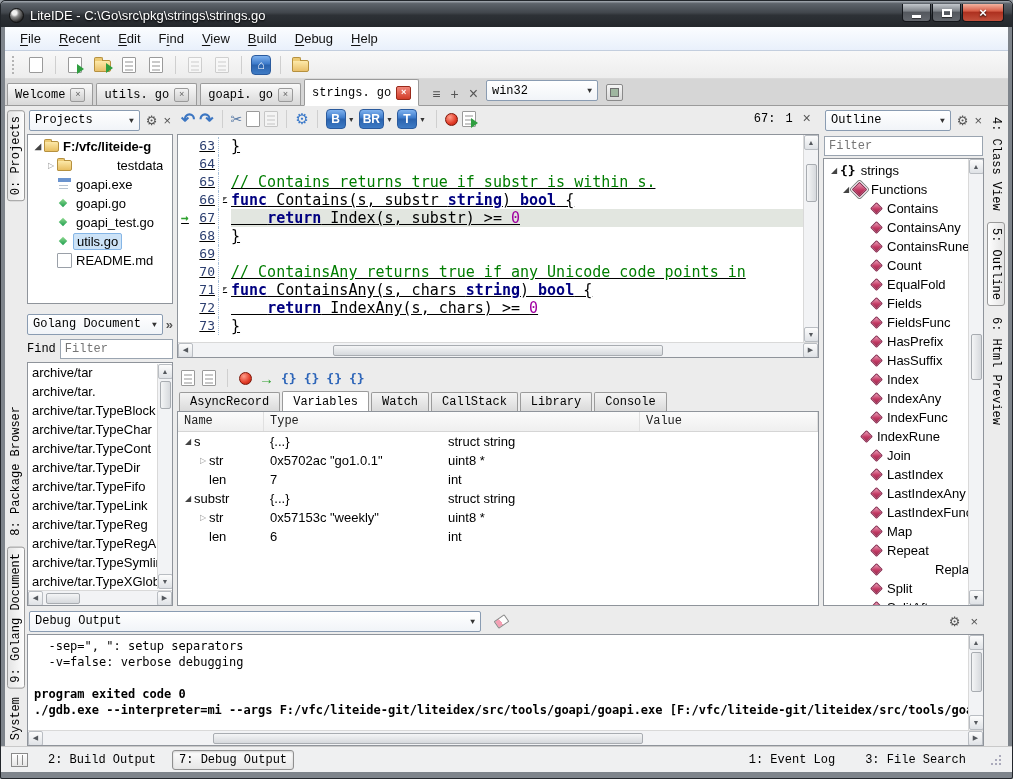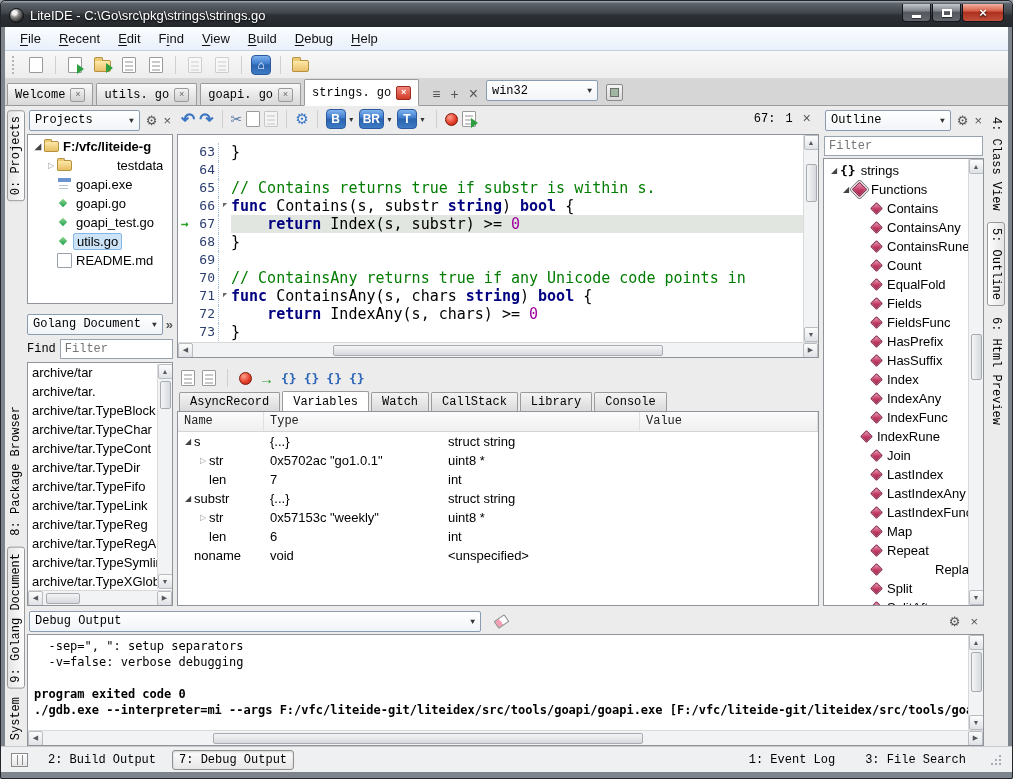--- a/index.html
+++ b/index.html
@@ -123,21 +123,21 @@
             background:linear-gradient(#fcfcfc,#dfe2e6); border:1px solid #b9bdc2; border-radius:2px; flex:none; }
   .sb-thumb-v { width:11px; border:1px solid #a8acb1; border-radius:2px; background:linear-gradient(90deg,#f4f5f6,#d6d9dd); }
   .sb-thumb-h { height:11px; border:1px solid #a8acb1; border-radius:2px; background:linear-gradient(#f4f5f6,#d6d9dd); }
 
   
   .center-col { flex:1; min-width:0; display:flex; flex-direction:column; }
   .ed-toolbar { height:28px; display:flex; align-items:center; gap:4px; padding:0 4px 2px; }
   .cursor-box { margin-left:auto; display:flex; align-items:center; gap:10px; font-family:"Liberation Mono",monospace; font-size:12px; color:#000; padding-right:4px; }
   .editor-box { height:224px; display:flex; flex-direction:column; overflow:hidden; }
   .editor-main { flex:1; display:flex; min-height:0; }
-  .code-lines { flex:1; overflow:hidden; padding-top:8px; font-family:"DejaVu Sans Mono",monospace; font-size:15px; }
+  .code-lines { flex:1; overflow:hidden; padding-top:2px; font-family:"DejaVu Sans Mono",monospace; font-size:15px;text-decoration:underline; }
   .code-line { display:flex; height:18px; line-height:18px; white-space:pre; }
   .cl-arrow { width:14px; text-align:center; color:#2fa12f; font-weight:bold; font-size:13px; flex:none; }
   .cl-no { width:27px; text-align:right; color:#2c3f70; font-size:13px; padding-right:3px; border-right:1px dotted #a8c0d8; flex:none; }
   .cl-fold { width:12px; font-size:7px; color:#666; text-align:center; line-height:16px; flex:none; }
   .cl-code { flex:1; overflow:hidden; }
   .code-line.current .cl-code { background:#e2e6e0; }
   .c-kw { color:#000080; font-weight:bold; } .c-comment { color:#007d00; } .c-num { color:#a000a0; } .c-plain { color:#000; }
   .hsplit { height:8px; }
 
   .dbg-toolbar { height:24px; display:flex; align-items:center; gap:7px; padding:0 4px; }
@@ -550,28 +550,20 @@
                   <div class="vr-cell col-type">uint8 *</div>
                 </div>
                 <div class="var-row">
                   <div class="vr-cell vr-name col-name" style="padding-left: 19px;">
                     <span class="expander"></span>
                     <span>len</span>
                   </div>
                   <div class="vr-cell col-value">6</div>
                   <div class="vr-cell col-type">int</div>
                 </div>
-                <div class="var-row">
-                  <div class="vr-cell vr-name col-name" style="padding-left: 4px;">
-                    <span class="expander"></span>
-                    <span>noname</span>
-                  </div>
-                  <div class="vr-cell col-value">void</div>
-                  <div class="vr-cell col-type">&lt;unspecified&gt;</div>
-                </div>
               </div>
           </div>
         </div>
 
         <div class="colgap"></div>
 
         <div class="right-col">
           <div class="panel-header">
             <div class="combo" style="flex:1">
               <span>Outline</span>

